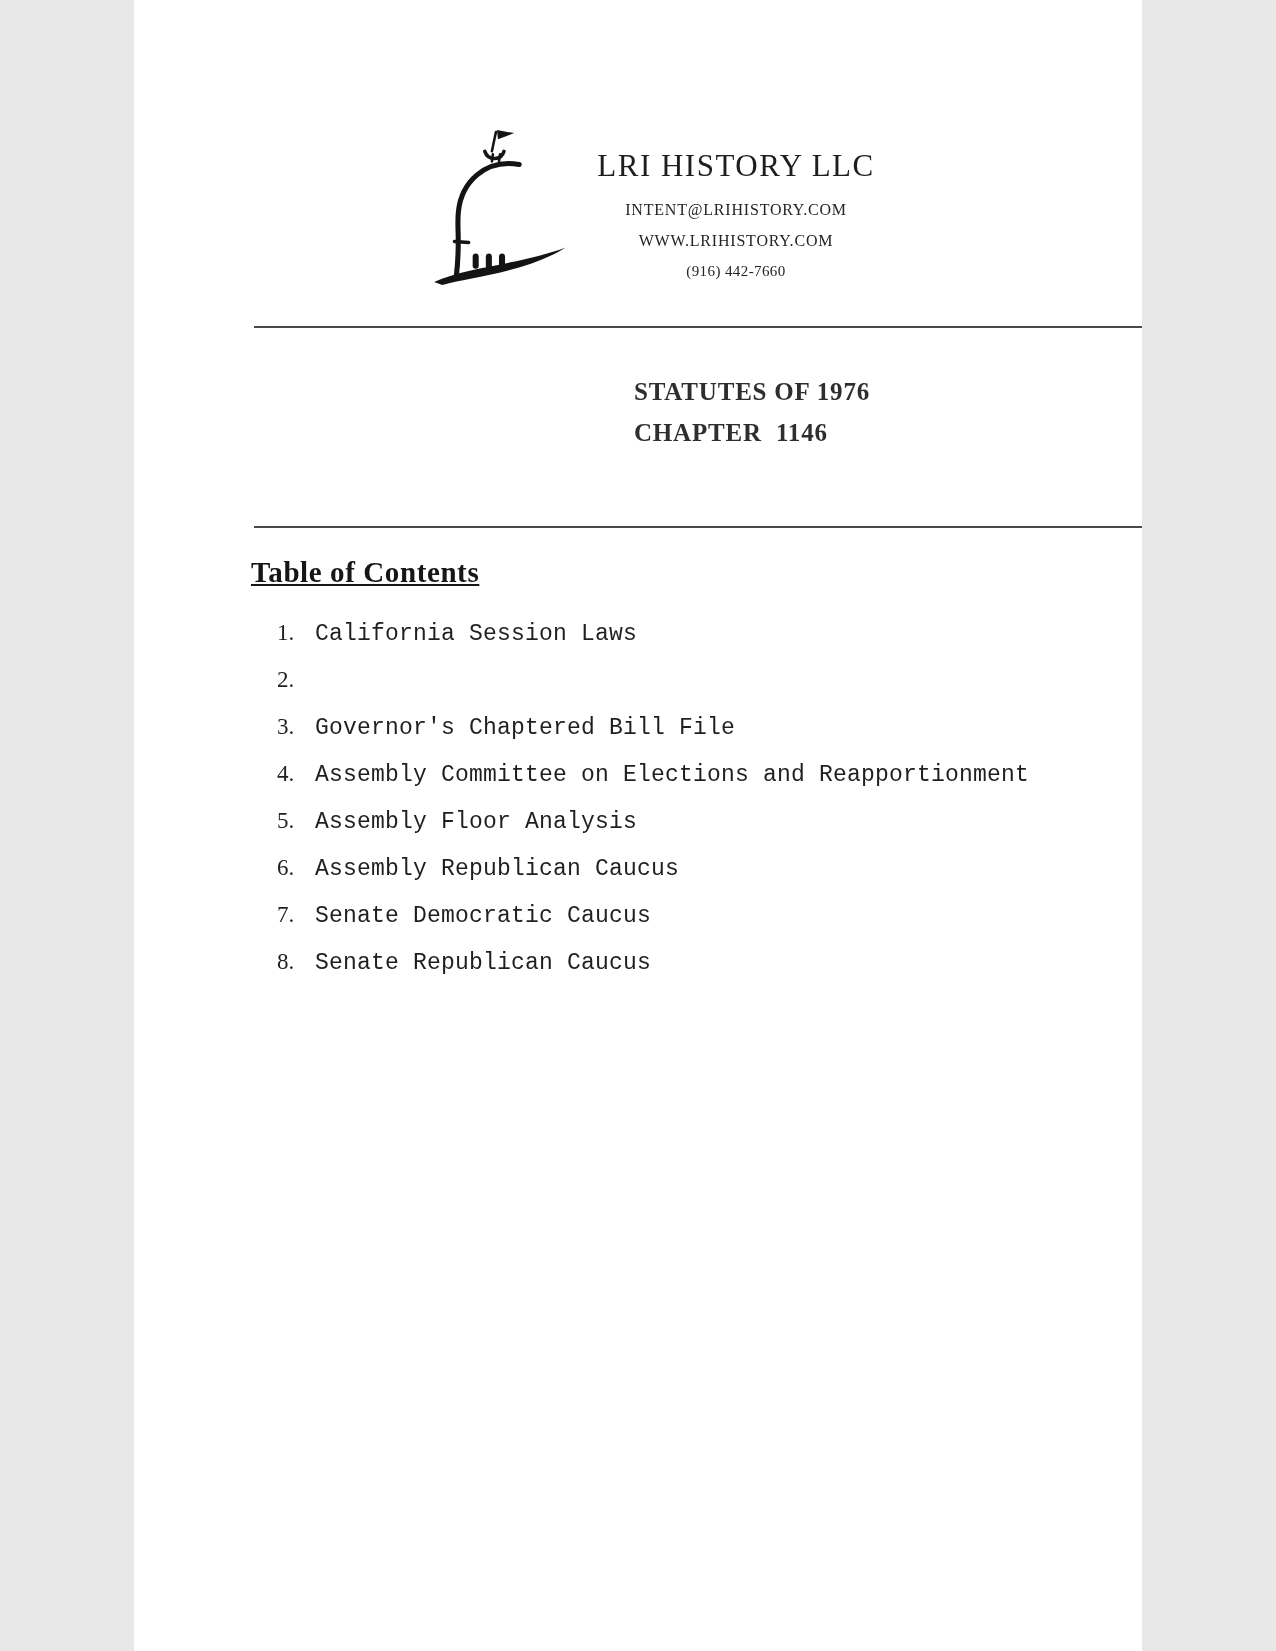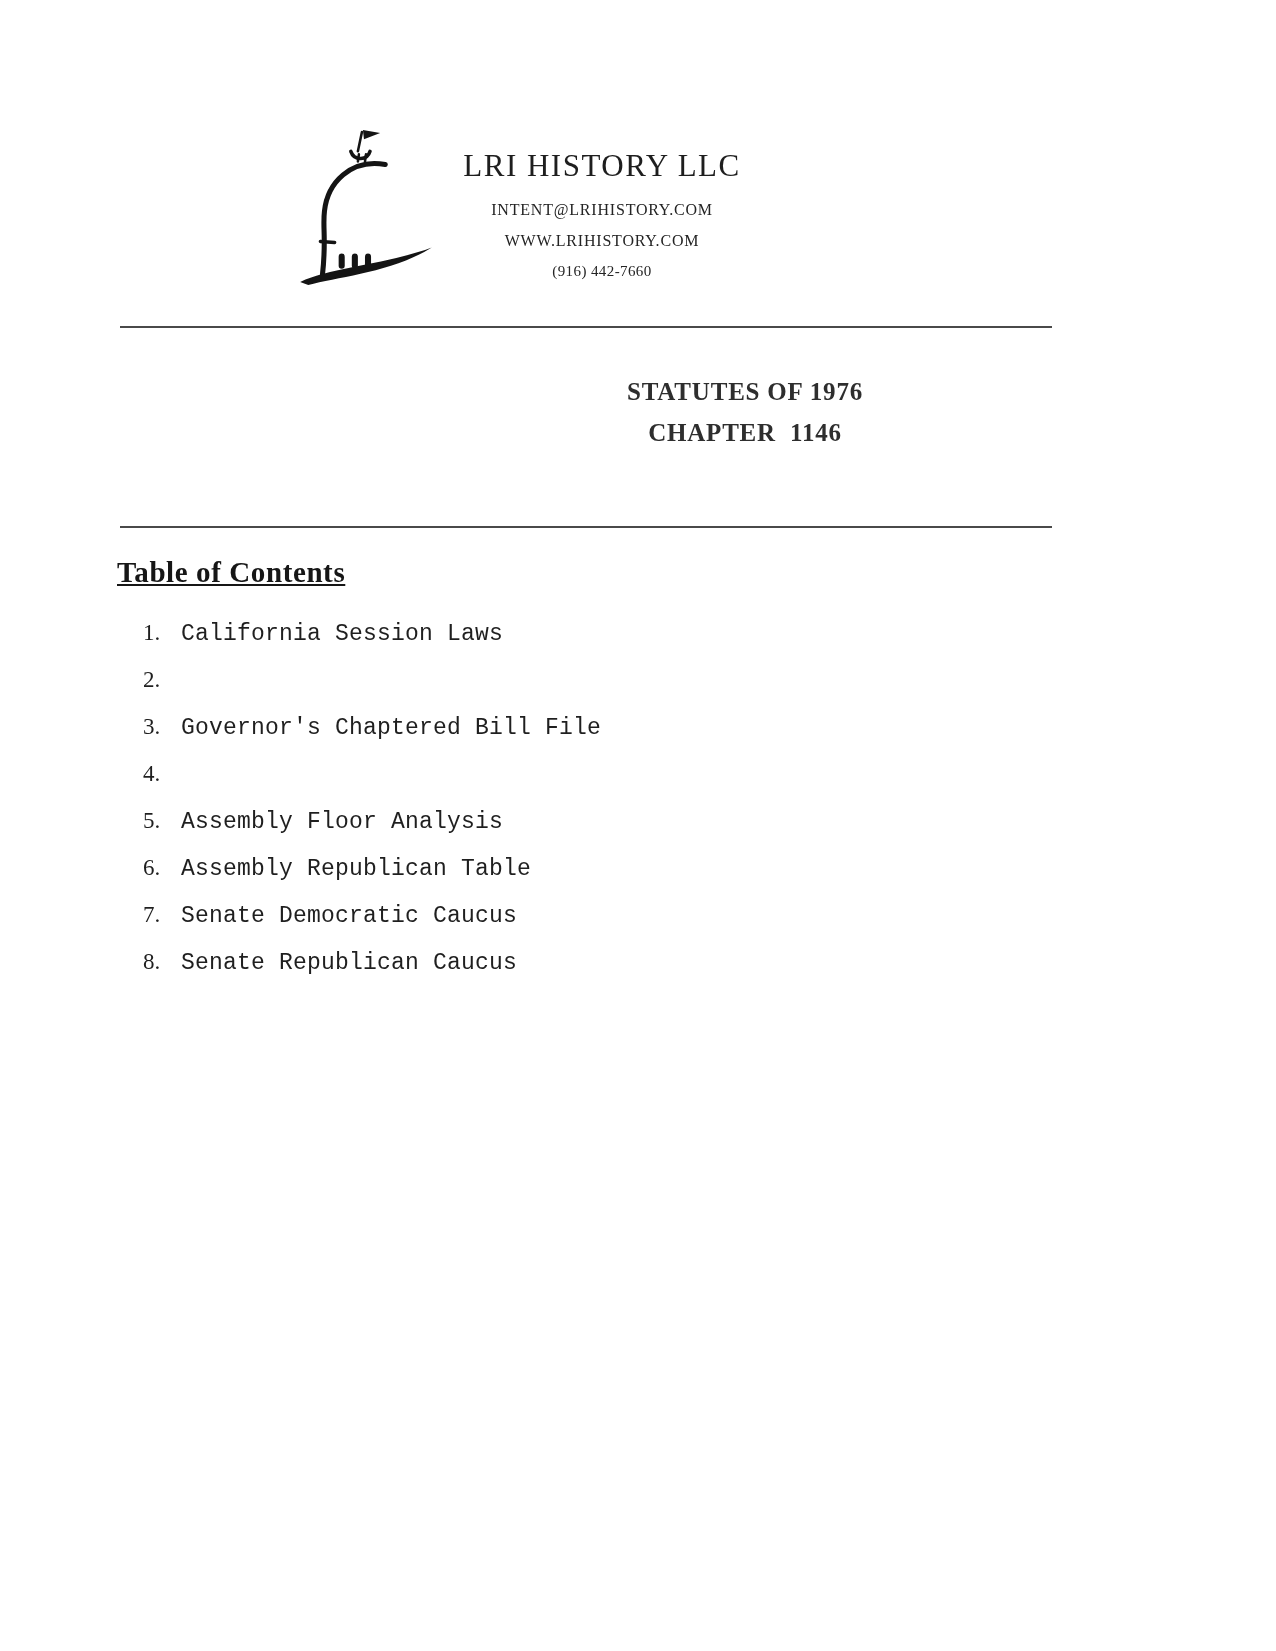--- a/index.html
+++ b/index.html
@@ -1,19 +1,19 @@
 <!DOCTYPE html>
 <html><head>
 <meta charset="utf-8">
 <style>
   * { margin: 0; padding: 0; box-sizing: border-box; }
   html, body { background: #e8e8e8; }
   .page {
     position: relative;
-    width: 1276px;
+    width: 1008px;
     height: 1651px;
     margin: 0 auto;
     background: #ffffff;
     font-family: "Liberation Serif", "DejaVu Serif", serif;
     color: #1c1c1c;
     overflow: hidden;
   }
 
   
   .logo {
@@ -60,21 +60,21 @@
   }
   .rule-top    { top: 326px; }
   .rule-bottom { top: 526px; }
 
   
   .title-block {
     position: absolute;
     left: 500px;
     top: 371px;
     width: 490px;
-    text-align: center;
+    text-align: left;
     font-weight: 700;
     font-size: 25px;
     line-height: 41px;
     letter-spacing: 0.8px;
     color: #2e2e2e;
   }
   .title-line { white-space: pre; }
 
   
   .toc-heading {
@@ -163,28 +163,29 @@
     </div>
     <div class="toc-row">
       <span class="toc-num">2.</span>
     </div>
     <div class="toc-row">
       <span class="toc-num">3.</span>
       <span class="toc-label">Governor's Chaptered Bill File</span>
     </div>
     <div class="toc-row">
       <span class="toc-num">4.</span>
+      <span class="toc-label">Assembly Committee on Elections and Reapportionment</span>
     </div>
     <div class="toc-row">
       <span class="toc-num">5.</span>
       <span class="toc-label">Assembly Floor Analysis</span>
     </div>
     <div class="toc-row">
       <span class="toc-num">6.</span>
-      <span class="toc-label">Assembly Republican Table</span>
+      <span class="toc-label">Assembly Republican Caucus</span>
     </div>
     <div class="toc-row">
       <span class="toc-num">7.</span>
       <span class="toc-label">Senate Democratic Caucus</span>
     </div>
     <div class="toc-row">
       <span class="toc-num">8.</span>
       <span class="toc-label">Senate Republican Caucus</span>
     </div>
   </div>

